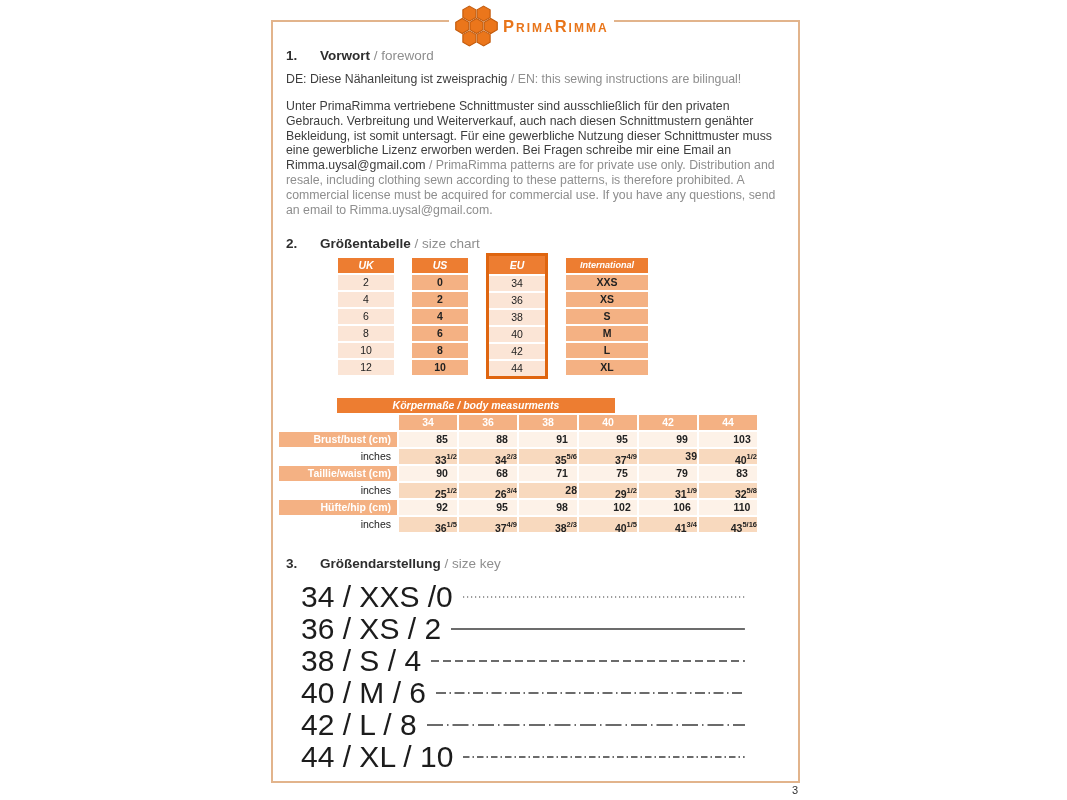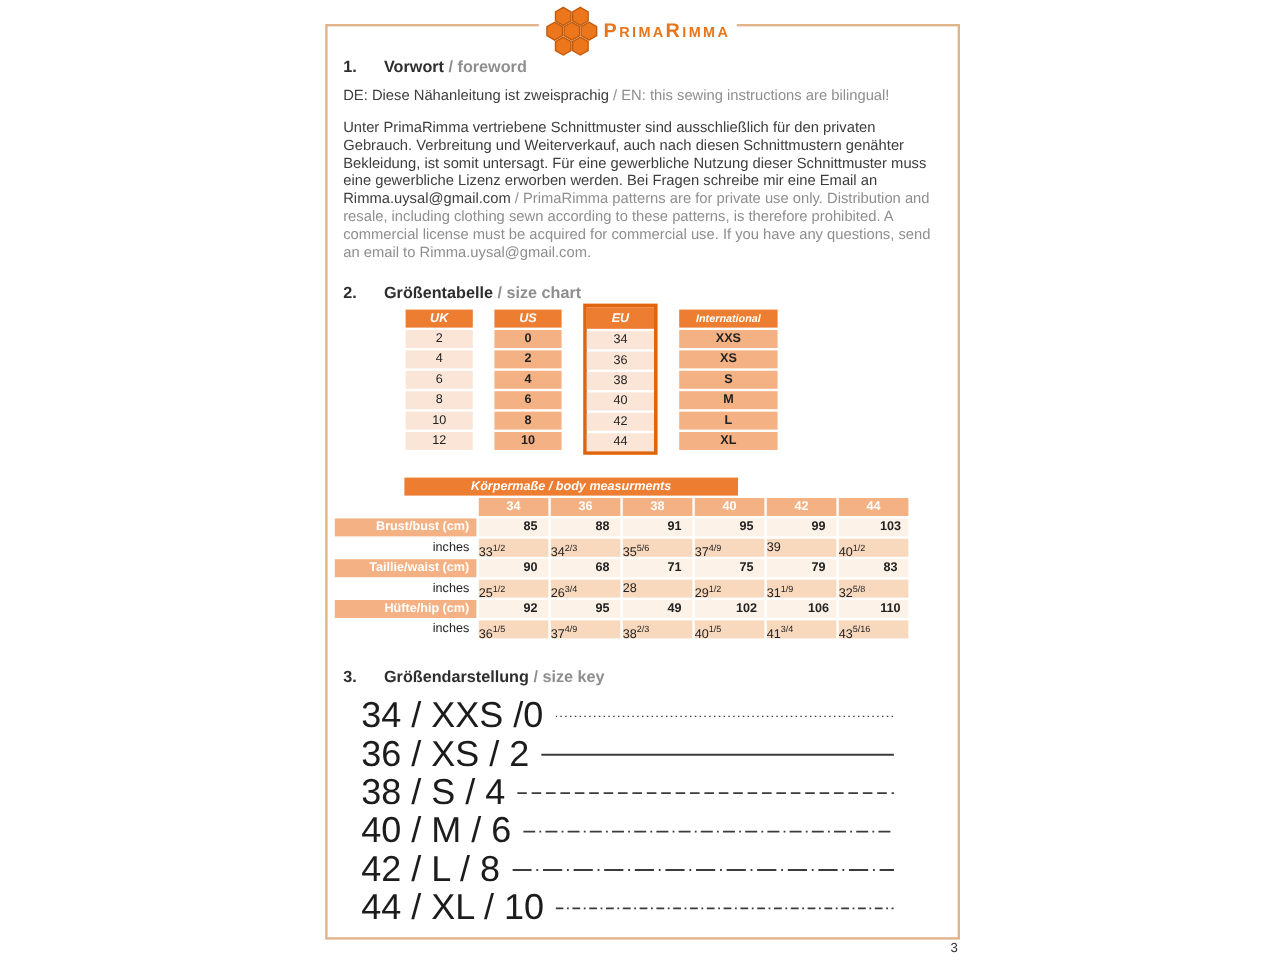--- a/index.html
+++ b/index.html
@@ -15,21 +15,21 @@
         border:2px solid var(--frame);padding:0 13px;background:#fff;}
   
   .logo{position:absolute;top:-19px;left:176px;height:46px;display:flex;
         align-items:center;background:#fff;padding:0 5px;}
   .brand{font-size:16.5px;font-weight:bold;letter-spacing:2px;
          color:var(--logo-orange);font-variant:small-caps;margin-left:4px;}
   
   .sec-title{font-size:13.5px;color:#2E2E2E;}
   .sec-num{display:inline-block;width:34px;font-weight:bold;}
   .t-de{font-weight:bold;}
-  .t-en{color:var(--gray);font-weight:bold;}
+  .t-en{color:var(--gray);font-weight:normal;}
   #sec1-title{margin-top:26px;}
   #sec2-title{margin-top:19px;}
   #sec3-title{margin-top:24px;}
   .bilingual{margin:9px 0 0 0;font-size:12.3px;}
   .de{color:var(--dark);}
   .en{color:var(--gray);}
   .body-par{margin:13px 0 0 0;font-size:12.3px;line-height:14.8px;width:503px;}
   
   .conv{display:flex;gap:18px;margin:7px 0 0 52px;align-items:flex-start;}
   .conv-col{display:flex;flex-direction:column;gap:2px;width:56px;}
@@ -51,21 +51,21 @@
       background:var(--accent);color:#fff;font-weight:bold;font-style:italic;
       font-size:10.5px;text-align:center;margin-bottom:2px;}
   .meas-grid{display:grid;grid-template-columns:118px repeat(6,58px);gap:2px;
       font-size:10.5px;}
   .meas-grid div{height:15px;line-height:15px;}
   .m-empty{background:transparent;}
   .m-size{background:var(--med);color:#fff;font-weight:bold;text-align:center;}
   .m-label-cm{background:var(--med);color:#fff;font-weight:bold;text-align:right;padding-right:6px;}
   .m-label-in{color:#222;text-align:right;padding-right:6px;}
   .m-val-cm{background:var(--cmcell);font-weight:bold;text-align:center;color:#222;padding-left:28px;}
-  .m-val-in{background:var(--incell);font-weight:normal;text-align:left;color:#222;}
+  .m-val-in{background:var(--incell);font-weight:bold;text-align:right;color:#222;}
   sup{font-size:7.5px;}
   
   #size-key{margin:10px 0 0 15px;}
   .sk-row{display:flex;align-items:center;height:32px;}
   .sk-label{font-size:30px;color:#1C1C1C;white-space:pre;}
   .sk-line{flex:1;margin-left:10px;margin-right:40px;height:4px;}
   .sk-line svg{display:block;}
   .page-num{position:absolute;left:792px;top:784px;font-size:11px;color:#333;}
 </style>
 </head>
@@ -179,21 +179,21 @@
         <div class="m-label-in">inches</div>
         <div class="m-val-in"><span>25</span><sup>1/2</sup></div>
         <div class="m-val-in"><span>26</span><sup>3/4</sup></div>
         <div class="m-val-in"><span>28</span></div>
         <div class="m-val-in"><span>29</span><sup>1/2</sup></div>
         <div class="m-val-in"><span>31</span><sup>1/9</sup></div>
         <div class="m-val-in"><span>32</span><sup>5/8</sup></div>
         <div class="m-label-cm">Hüfte/hip (cm)</div>
         <div class="m-val-cm"><span>92</span></div>
         <div class="m-val-cm"><span>95</span></div>
-        <div class="m-val-cm"><span>49</span></div>
+        <div class="m-val-cm"><span>98</span></div>
         <div class="m-val-cm"><span>102</span></div>
         <div class="m-val-cm"><span>106</span></div>
         <div class="m-val-cm"><span>110</span></div>
         <div class="m-label-in">inches</div>
         <div class="m-val-in"><span>36</span><sup>1/5</sup></div>
         <div class="m-val-in"><span>37</span><sup>4/9</sup></div>
         <div class="m-val-in"><span>38</span><sup>2/3</sup></div>
         <div class="m-val-in"><span>40</span><sup>1/5</sup></div>
         <div class="m-val-in"><span>41</span><sup>3/4</sup></div>
         <div class="m-val-in"><span>43</span><sup>5/16</sup></div>

